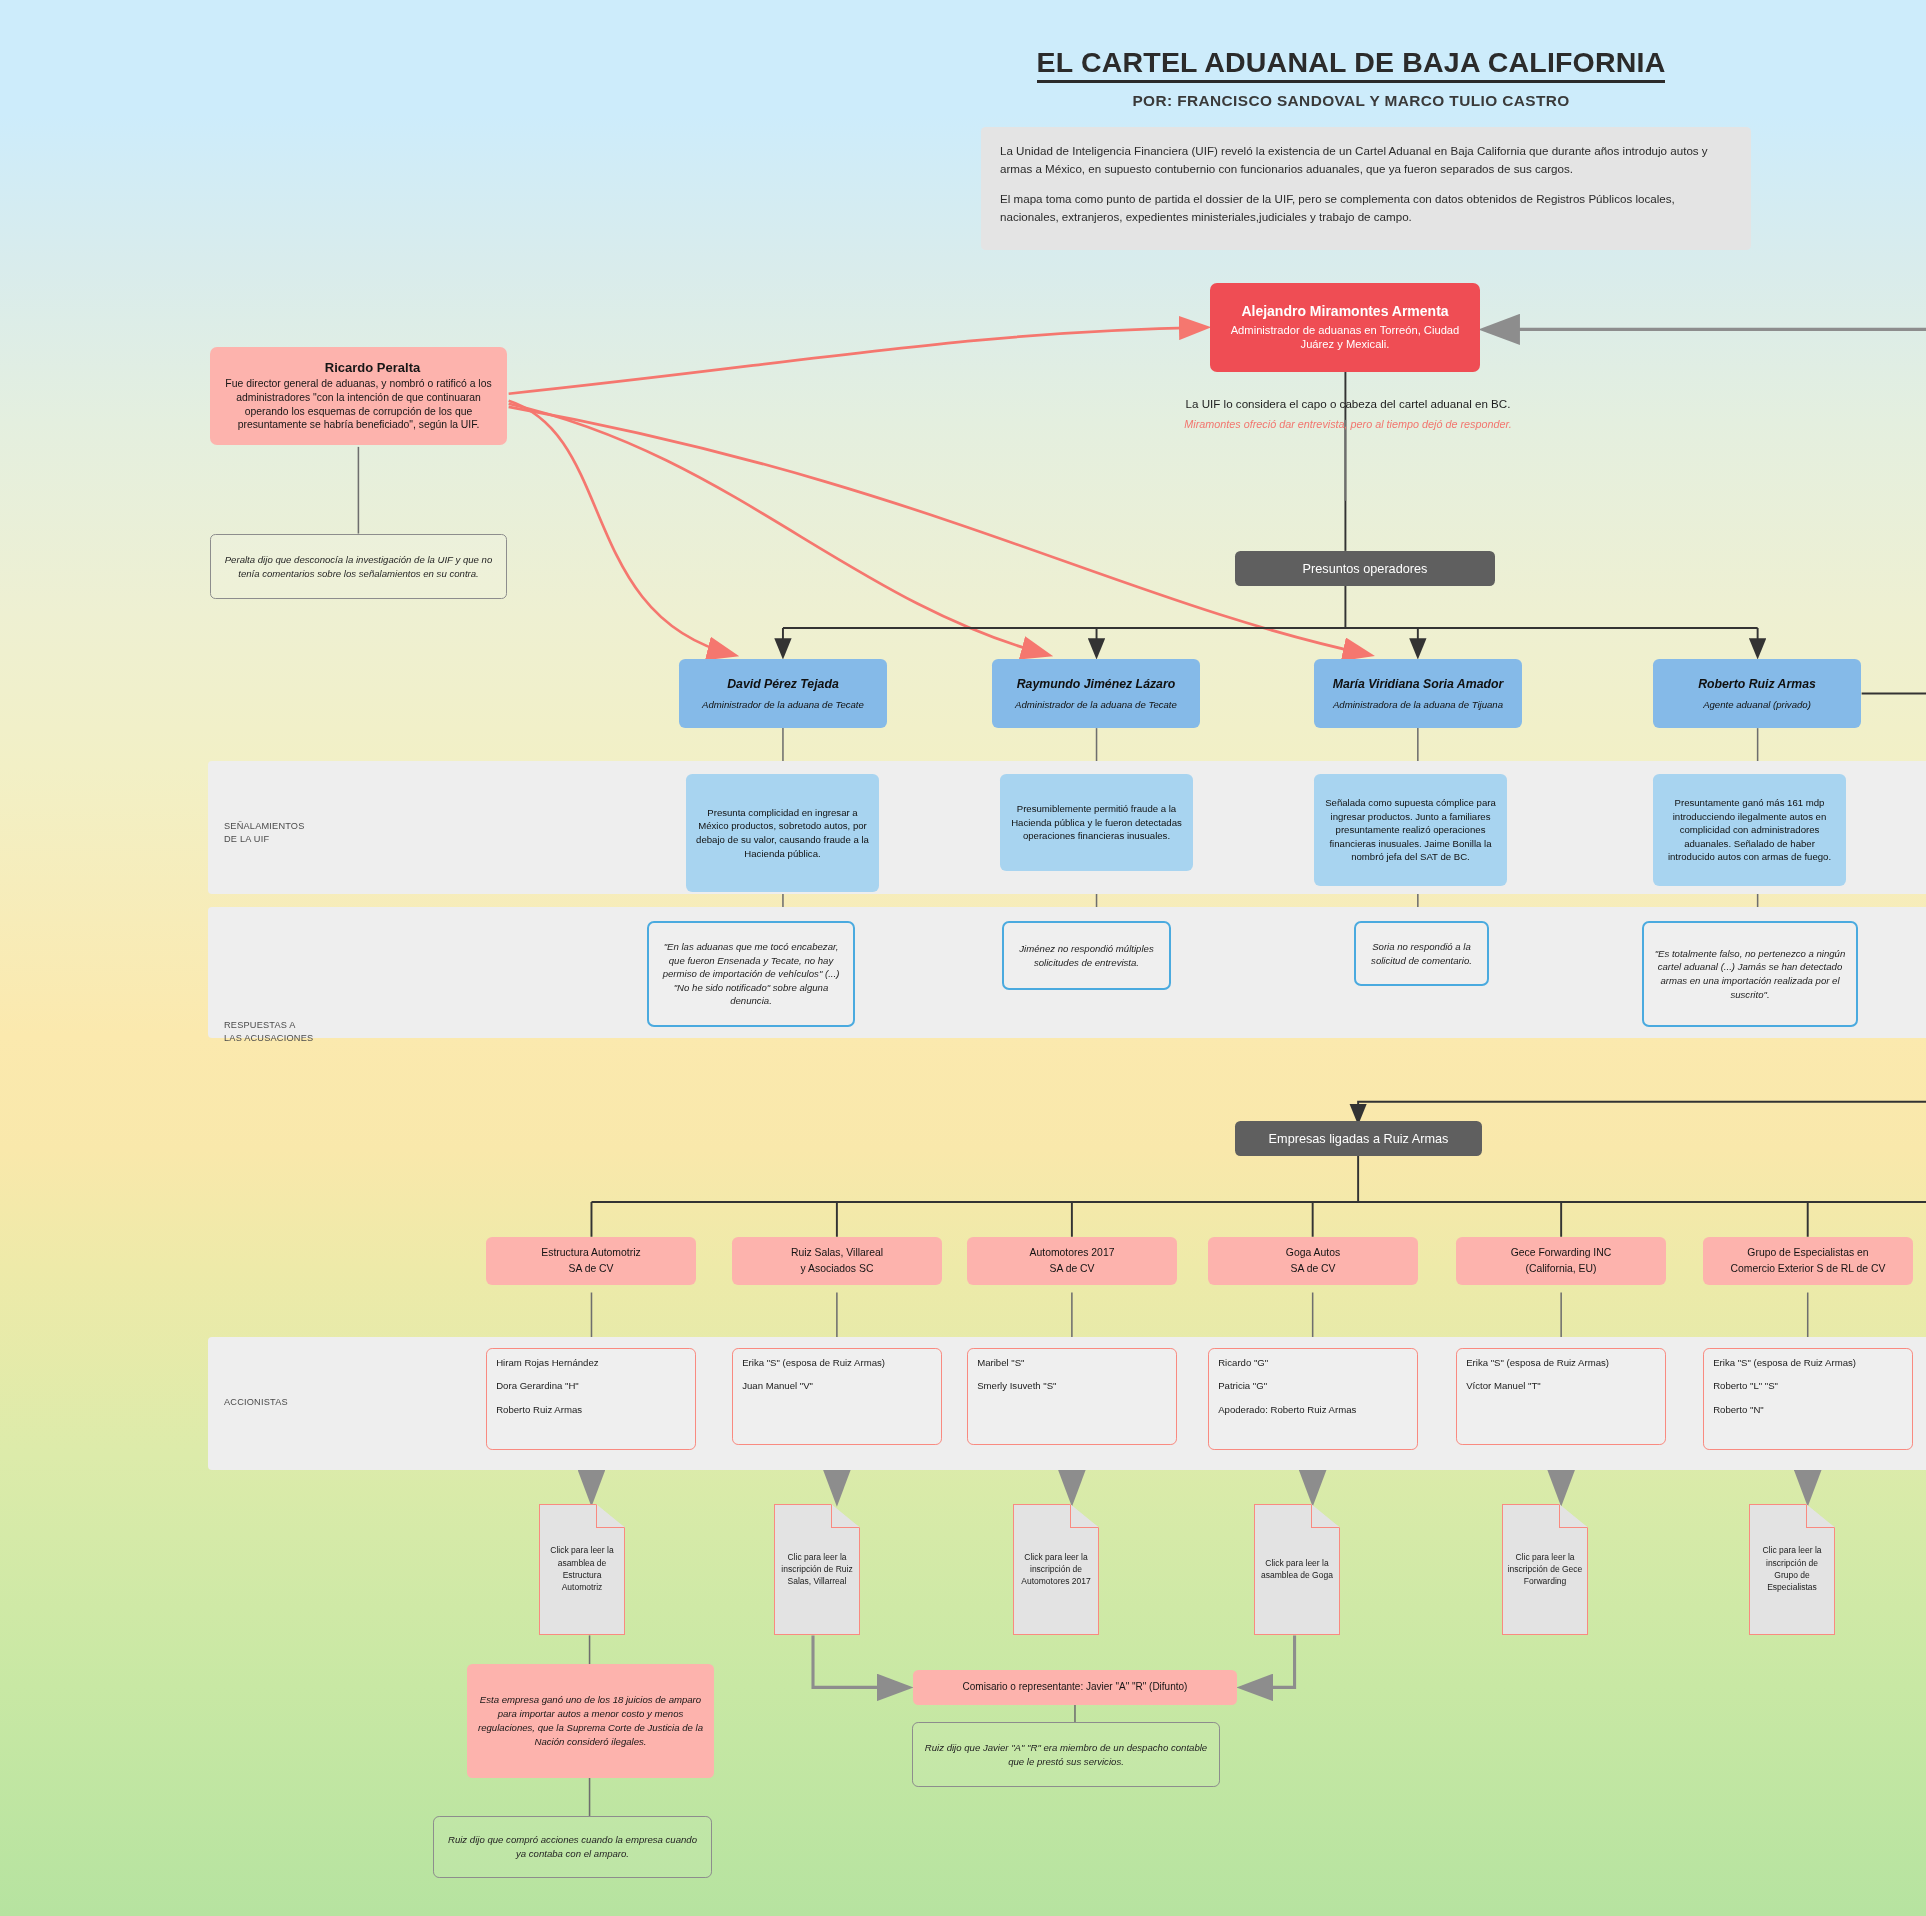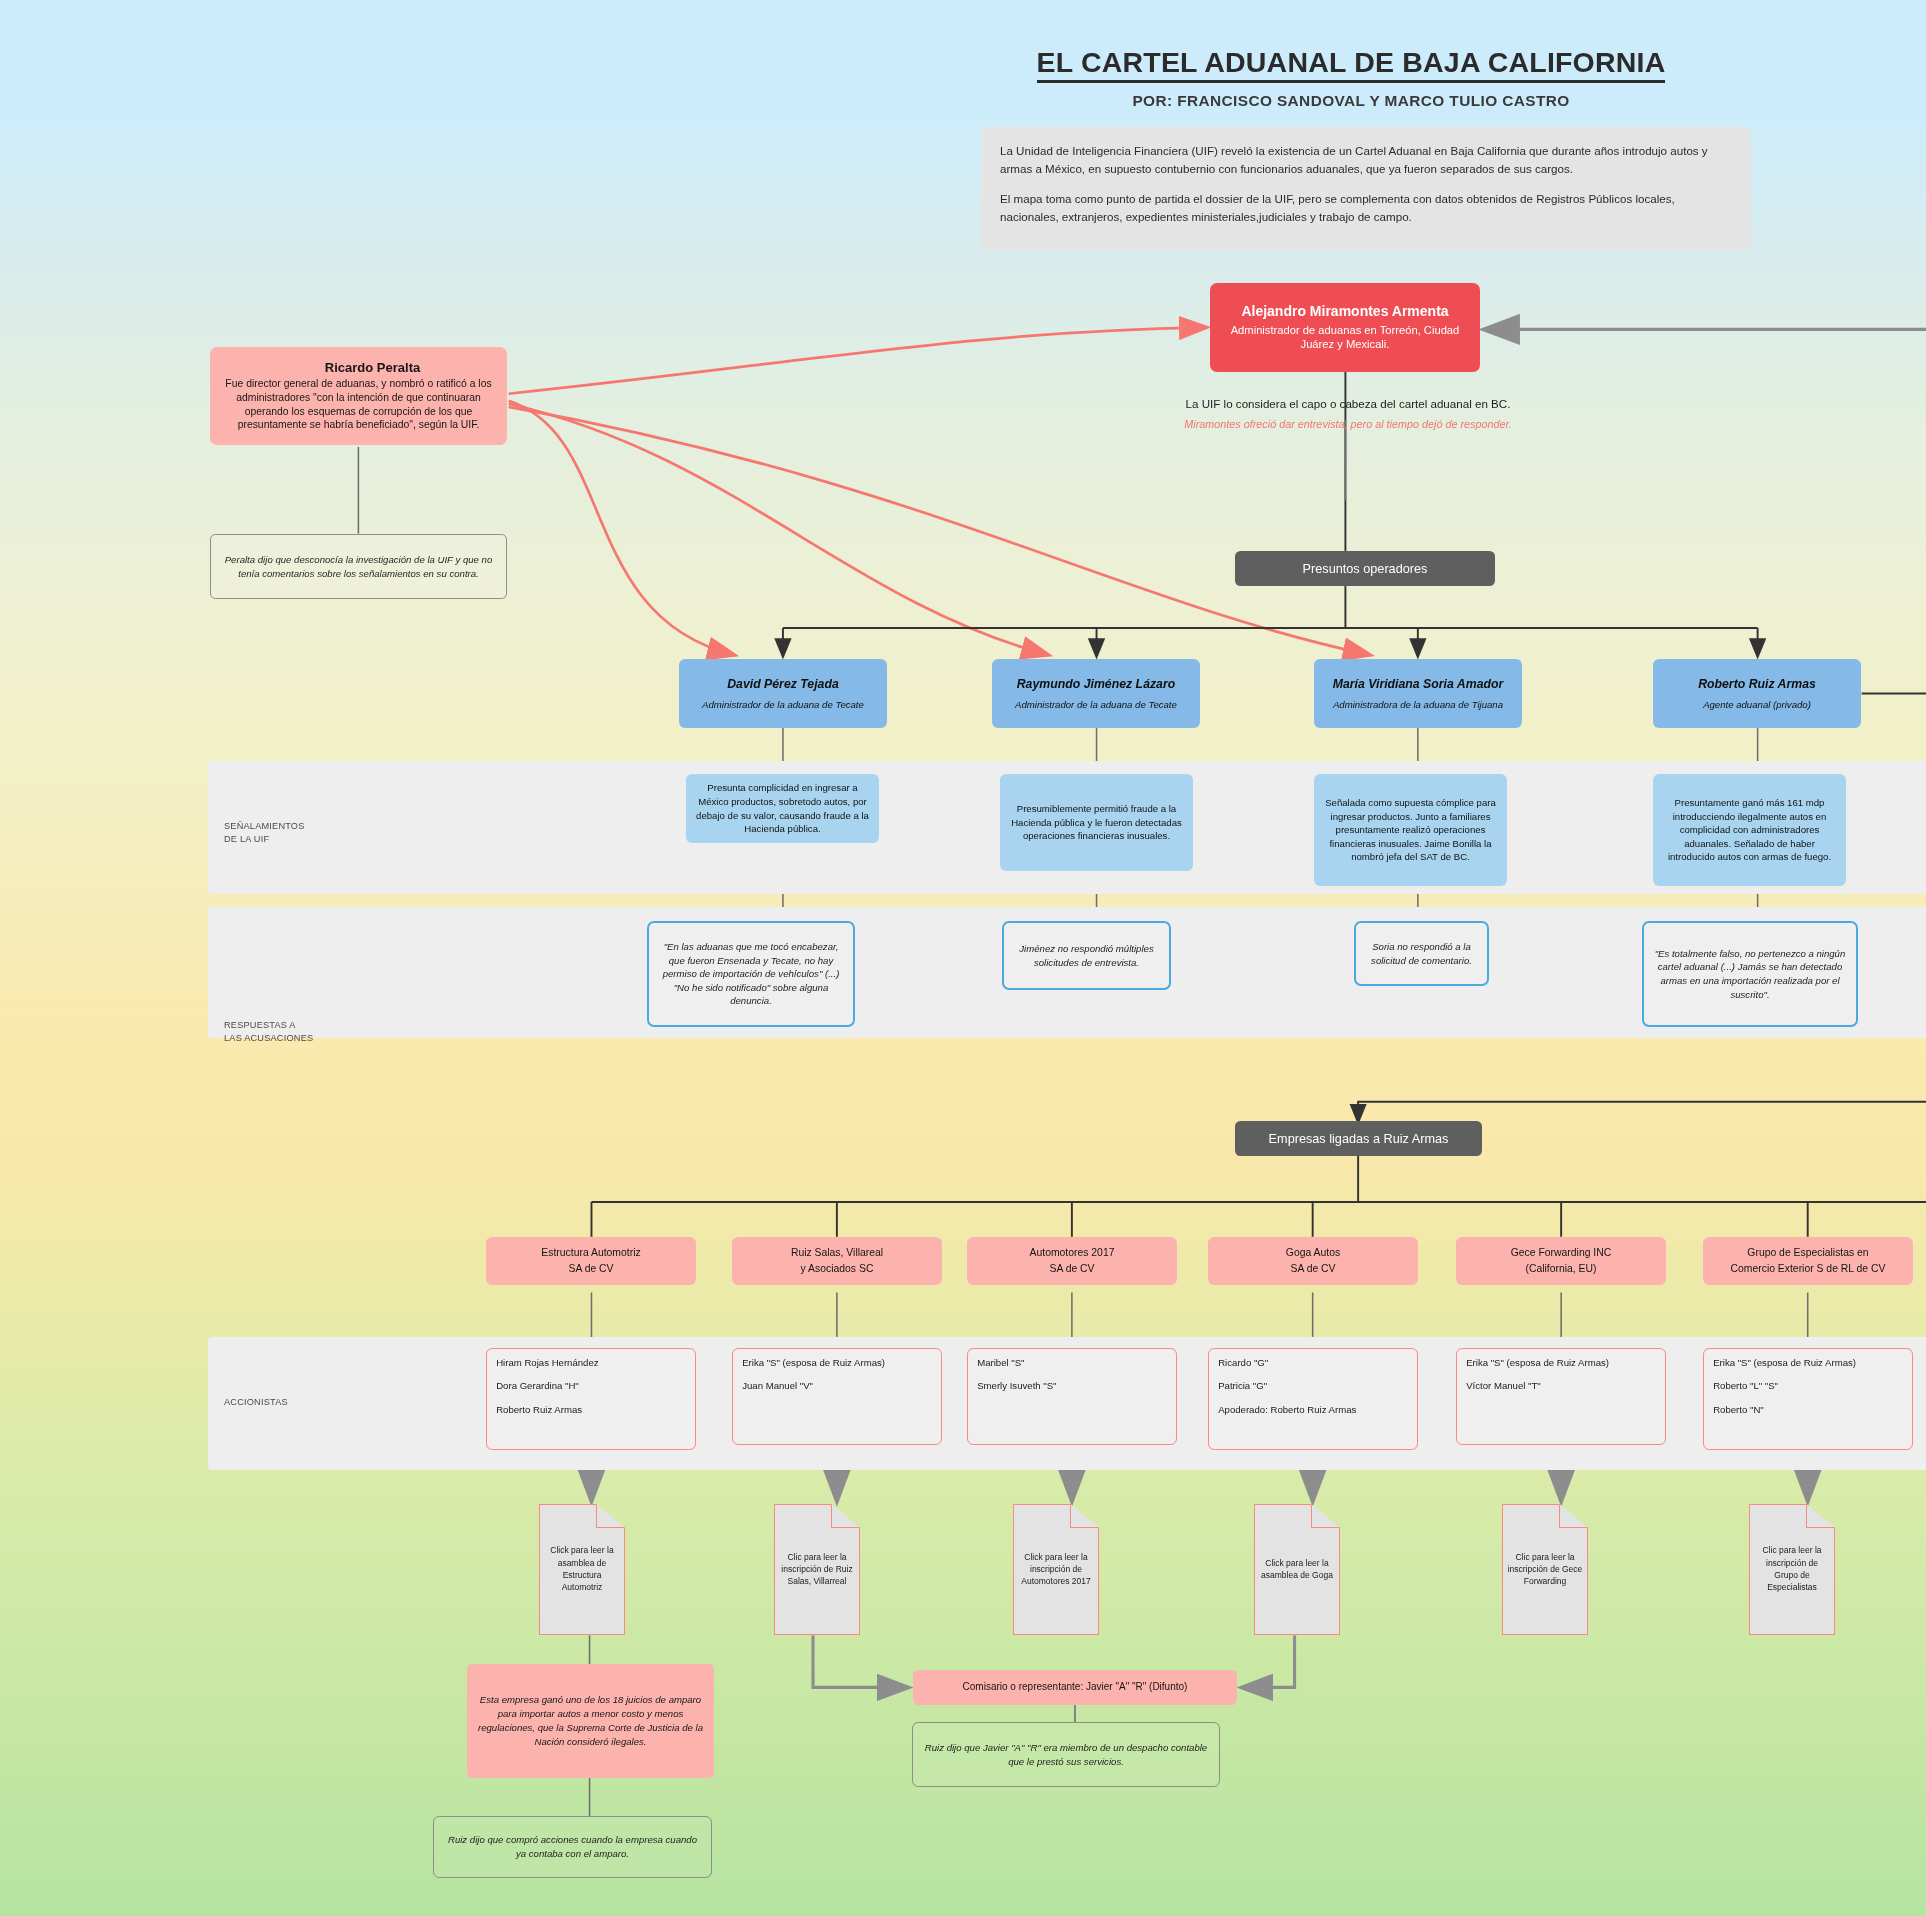--- a/index.html
+++ b/index.html
@@ -99,21 +99,21 @@
   .band-label { font-size:9.2px; color:#4b4b4b; line-height:1.45; letter-spacing:0.2px; }
   #lbl-senal { left:224px; top:820px; width:200px; }
   #lbl-resp  { left:224px; top:1019px; width:200px; }
   #lbl-acc   { left:224px; top:1396px; width:200px; }
 
   .senal {
     background:#a8d4f0; color:#111; border-radius:6.2px; top:774px;
     width:193px; padding:7px 8.5px; font-size:9.6px; line-height:1.42;
     text-align:center; display:flex; align-items:center; justify-content:center;
   }
-  #sn0 { left:686px; height:69px; }
+  #sn0 { left:686px; height:118px; }
   #sn1 { left:1000px; height:97px; }
   #sn2 { left:1314px; height:112px; }
   #sn3 { left:1653px; height:112px; }
 
   .resp {
     background:#efefef; border:2.3px solid #4aaadf; border-radius:7px; top:921px;
     color:#1c1c1c; font-style:italic; font-size:9.6px; line-height:1.42;
     text-align:center; display:flex; align-items:center; justify-content:center;
     padding:6.2px 7.7px;
   }

